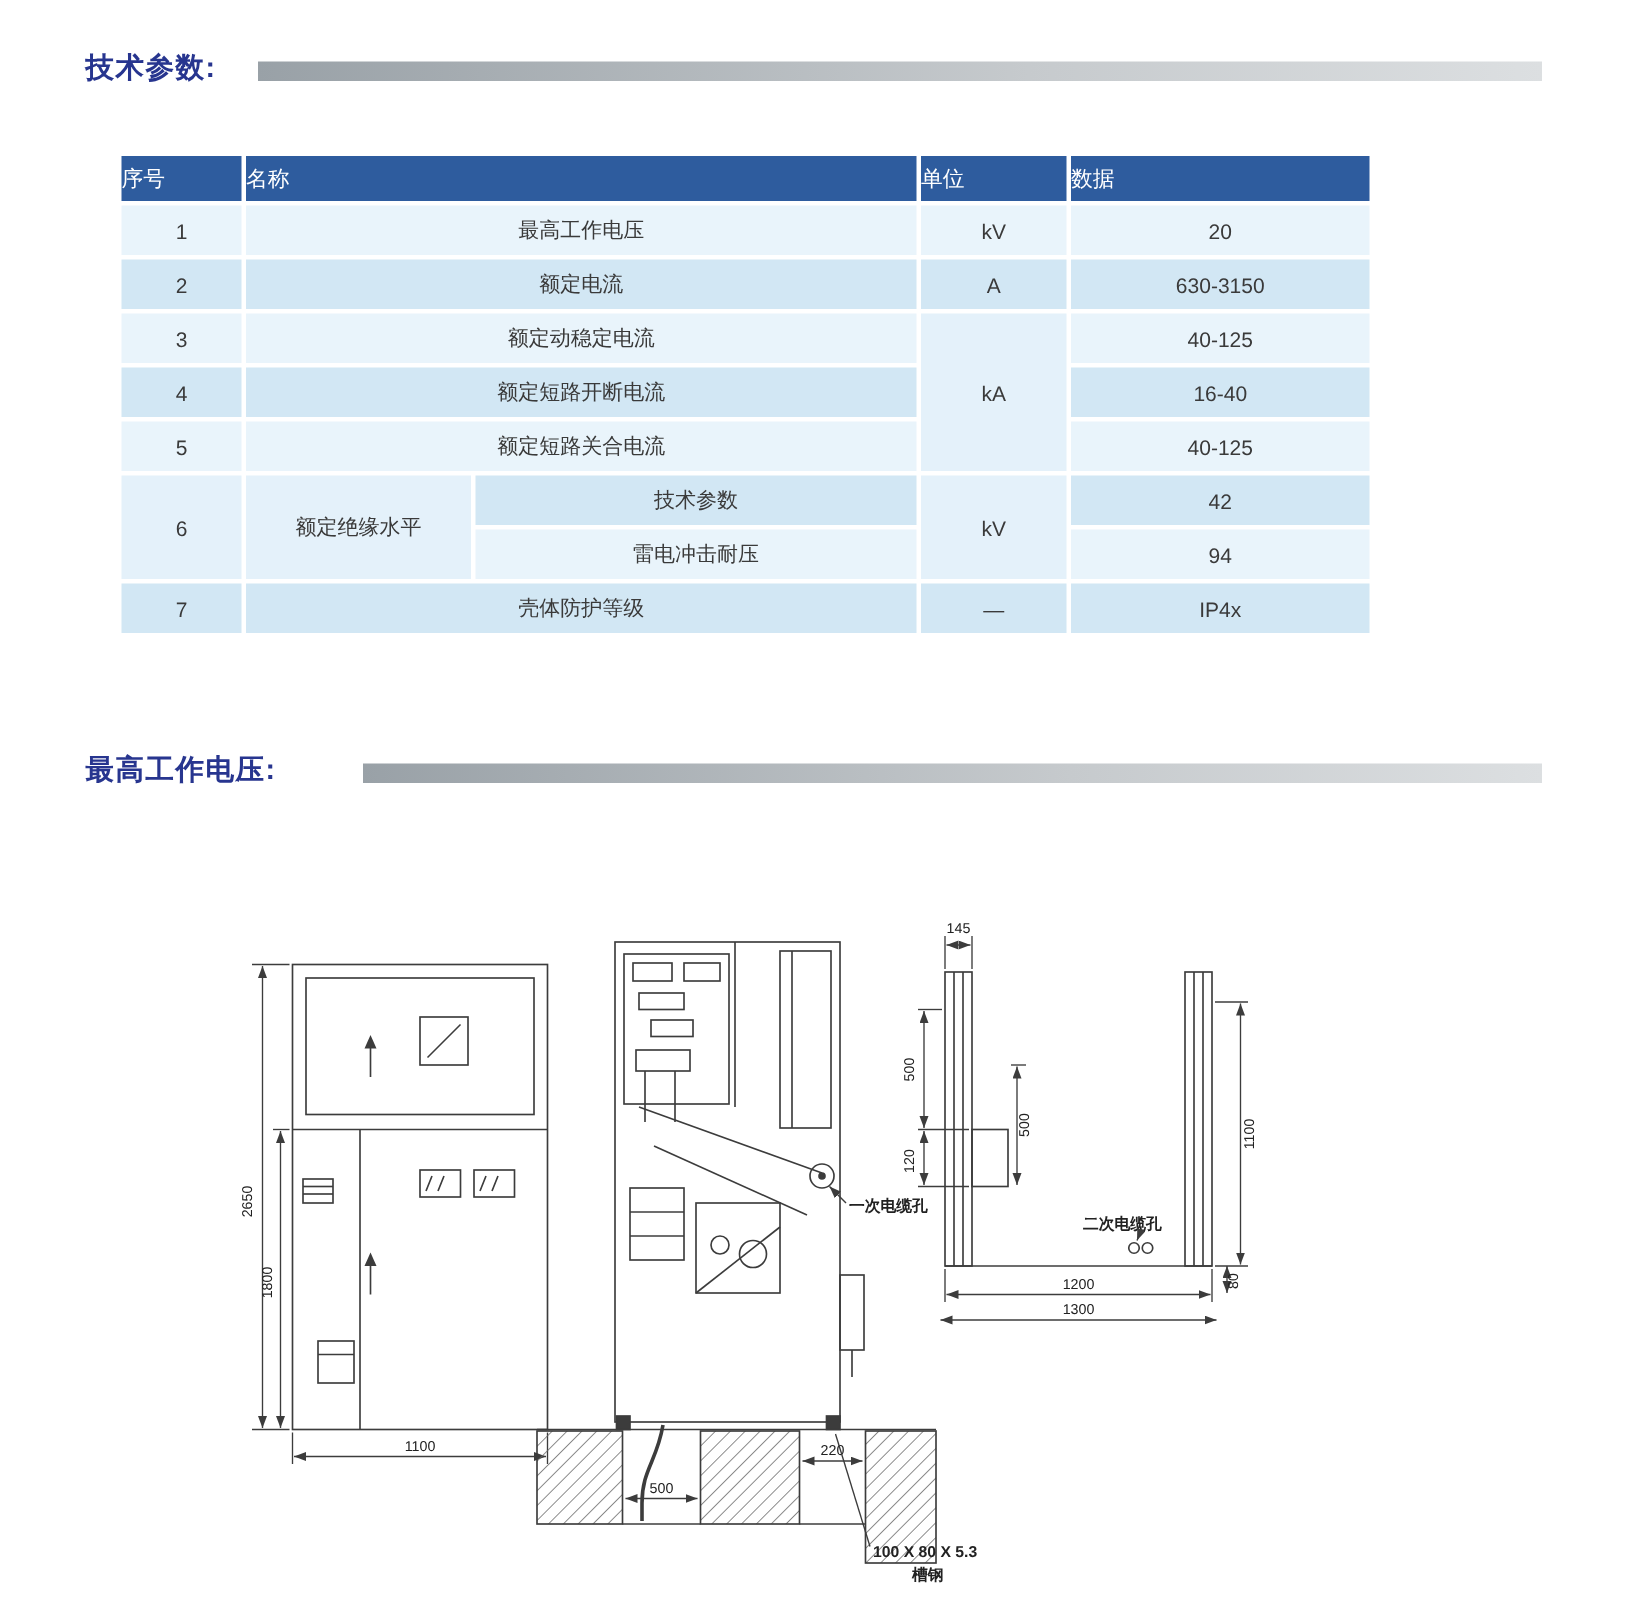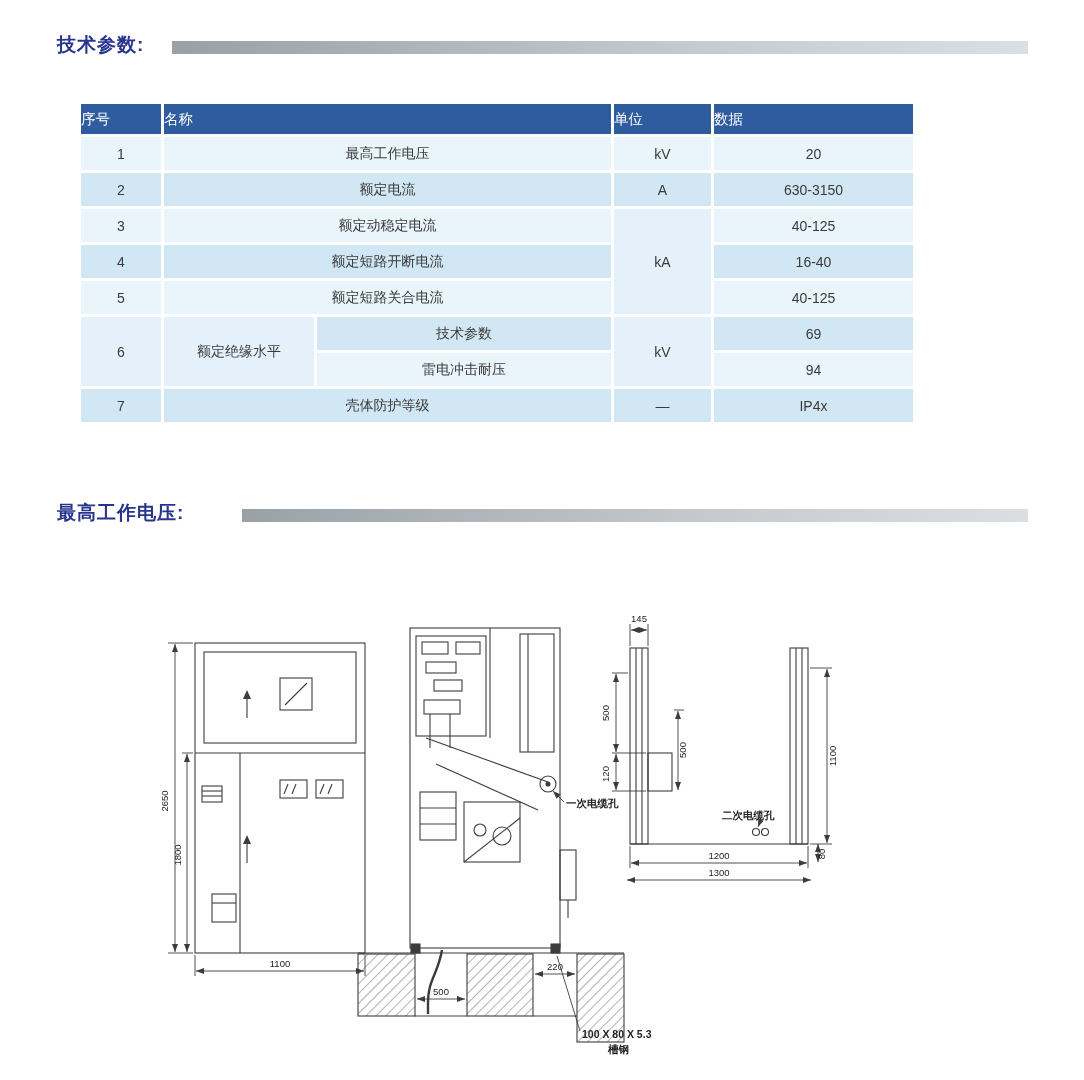--- a/index.html
+++ b/index.html
@@ -80,21 +80,21 @@
       <tr class="lt">
         <td>5</td>
         <td colspan="2">额定短路关合电流</td>
         <td>40-125</td>
       </tr>
       <tr class="dk">
         <td rowspan="2" class="sp">6</td>
         <td rowspan="2" class="sp">额定绝缘水平</td>
         <td>技术参数</td>
         <td rowspan="2" class="sp">kV</td>
-        <td>69</td>
+        <td>42</td>
       </tr>
       <tr class="lt">
         <td>雷电冲击耐压</td>
         <td>94</td>
       </tr>
       <tr class="dk">
         <td>7</td>
         <td colspan="2">壳体防护等级</td>
         <td>—</td>
         <td>IP4x</td>

